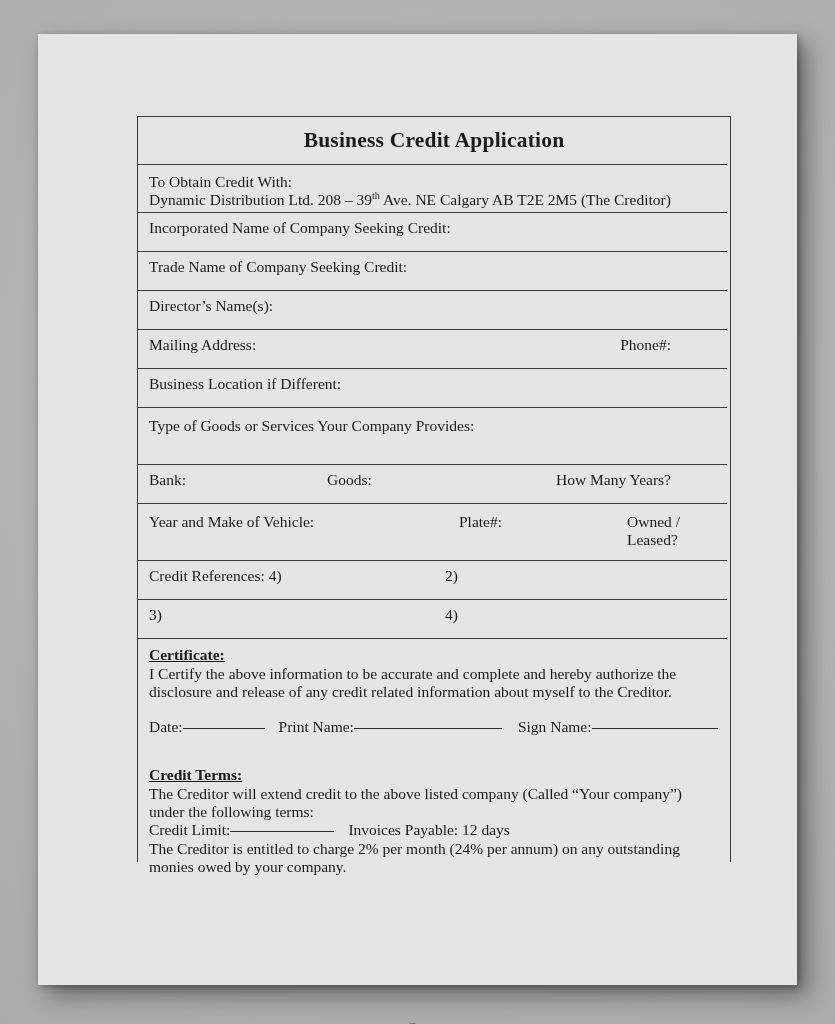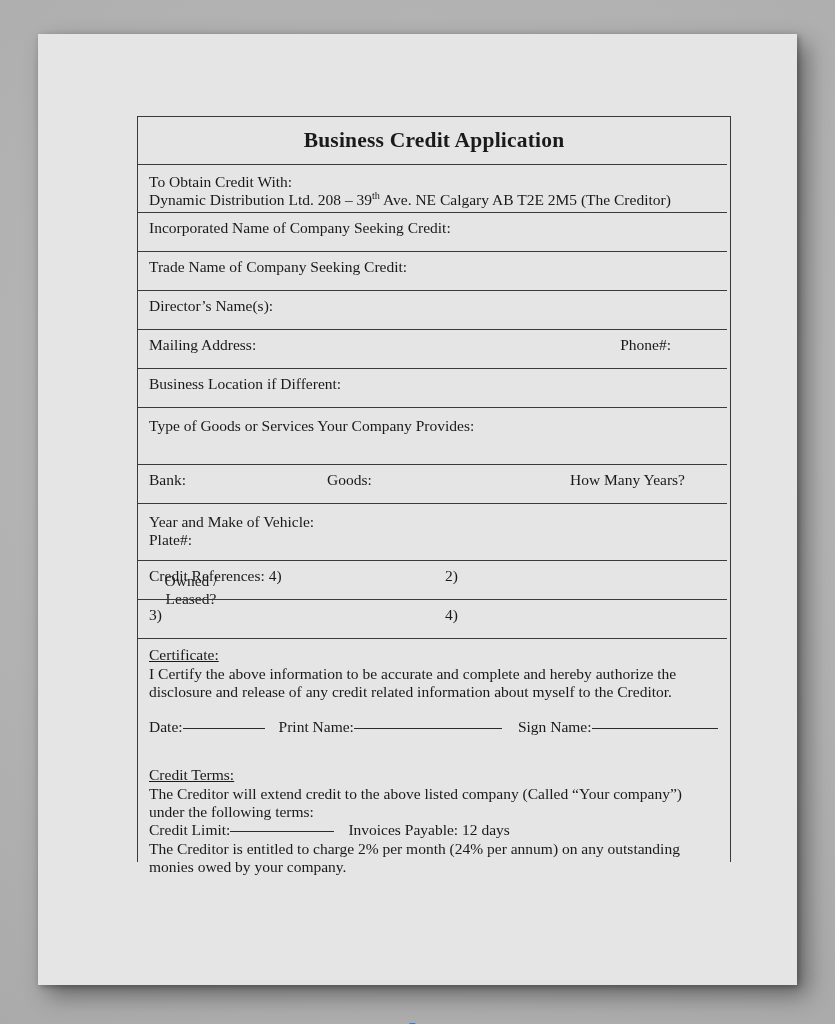--- a/index.html
+++ b/index.html
@@ -85,21 +85,21 @@
 
   
   .field-row { height: 39px; display: flex; align-items: flex-end; }
   .field-row.tall { height: 57px; align-items: flex-start; padding-top: 9px; text-align: right; }
 
   .grow { flex: 1 1 auto; }
 
   
   .block { padding: 6px 11px 8px 11px; position: relative; }
   .block .hdr {
-    font-weight: normal;
+    font-weight: bold;
     text-decoration: underline;
     display: inline-block;
     margin-bottom: 1px;
   }
   .block p { margin: 0; }
 
   .sig-line { margin-top: 17px; white-space: nowrap; }
   .rule {
     display: inline-block;
     vertical-align: 3px;
@@ -168,28 +168,28 @@
       <span>Business Location if Different:</span>
     </div>
 
     <div class="row ruled field-row tall" style="height:57px;">
       <span>Type of Goods or Services Your Company Provides:</span>
     </div>
 
     <div class="row ruled field-row">
       <span style="width:178px;display:inline-block;">Bank:</span>
       <span class="grow">Goods:</span>
-      <span style="margin-right:34px;">How Many Years?</span>
+      <span style="margin-right:48px;">How Many Years?</span>
     </div>
 
     <div class="row ruled" style="height:57px;padding-top:9px;">
-      <div style="display:flex;align-items:flex-start;flex-direction:column;">
+      <div style="display:flex;align-items:flex-start;">
         <span style="width:310px;display:inline-block;">Year and Make of  Vehicle:</span>
         <span class="grow">Plate#:</span>
-        <span style="margin-right:8px;white-space:normal;width:84px;text-align:center;margin-top:23px;">Owned / Leased?</span>
+        <span style="margin-right:8px;white-space:normal;width:84px;text-align:left;">Owned / Leased?</span>
       </div>
     </div>
 
     <div class="row ruled field-row">
       <span style="width:296px;display:inline-block;">Credit References: 4)</span>
       <span>2)</span>
     </div>
 
     <div class="row ruled field-row">
       <span style="width:296px;display:inline-block;">3)</span>

